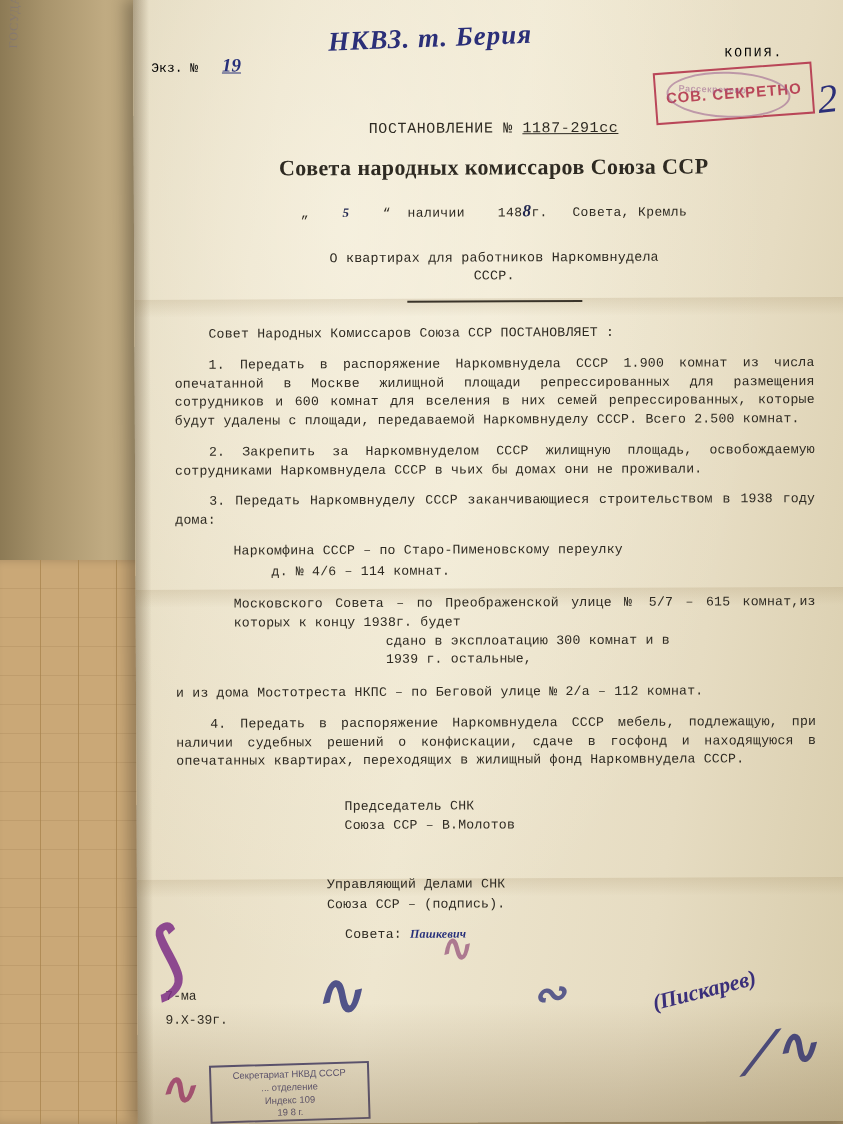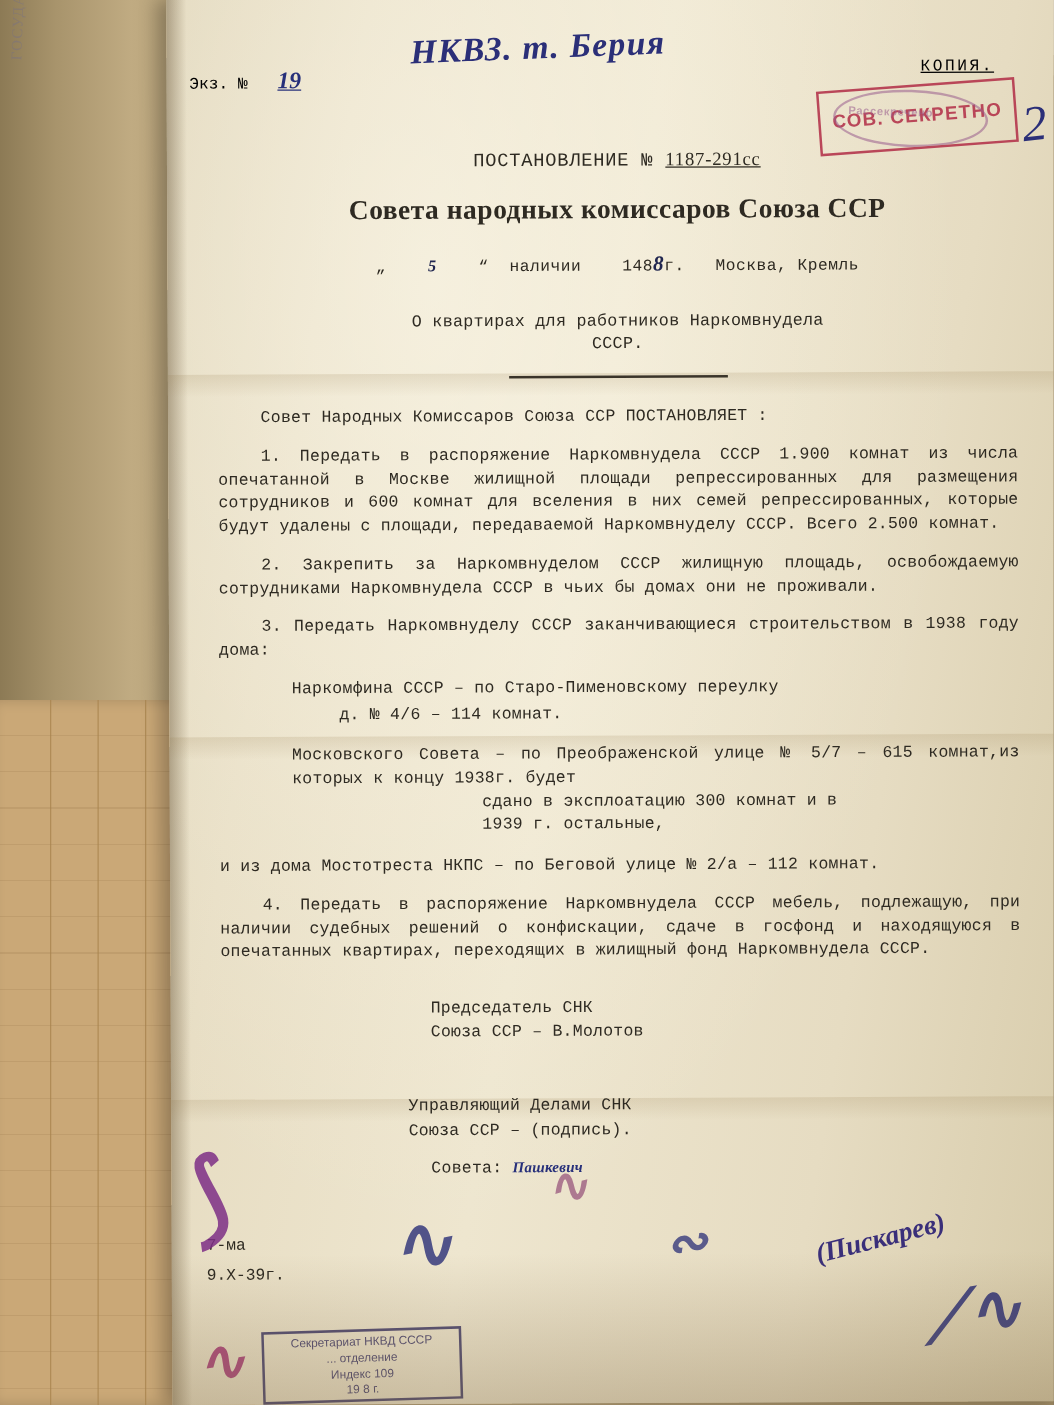--- a/index.html
+++ b/index.html
@@ -152,24 +152,23 @@
     font-size: 27px;
     color: #2b2f78;
     transform: rotate(-2deg);
     font-family: "Liberation Serif", serif;
     font-style: italic;
     font-weight: bold;
     letter-spacing: 1px;
   }
   .kopiya {
     position: absolute;
-    right: 48px; top: 48px;
+    right: 60px; top: 48px;
     font-size: 13px;
     letter-spacing: 2px;
-    text-decoration: underline;
   }
   .stamp-secret {
     position: absolute;
     right: 30px; top: 70px;
     width: 155px; height: 48px;
     border: 2px solid #b3324a;
     color: #b3324a;
     transform: rotate(-4deg);
     font-family: "Liberation Sans", sans-serif;
     font-weight: bold;
@@ -207,21 +206,21 @@
     transform: rotate(-6deg);
   }
 
   .title-line {
     text-align: center;
     font-size: 15px;
     letter-spacing: .6px;
     margin-top: 120px;
   }
   .title-num {
-    font-family: Liberation Serif, serif;
+    font-family: Liberation Mono, monospace;
     text-decoration: underline;
   }
   .title-main {
     text-align: center;
     font-family: "Liberation Serif", serif;
     font-weight: bold;
     font-size: 22px;
     letter-spacing: .4px;
     margin-top: 12px;
   }
@@ -361,21 +360,21 @@
         <span>ПОСТАНОВЛЕНИЕ №</span>
         <span class="title-num">1187-291сс</span>
       </div>
 
       <div class="title-main">Совета народных комиссаров Союза ССР</div>
 
       <div class="date-line">
         „<span class="u hw-ink">5</span>“
         <span class="u">наличии</span>
         &nbsp;&nbsp;<span>148</span><span class="hw-ink" style="font-size:17px;">8</span><span>г.</span>
-        &nbsp;&nbsp;<span>Москва, Кремль</span>
+        &nbsp;&nbsp;<span>Совета, Кремль</span>
       </div>
 
       <div class="subject">
         <div>О квартирах для работников Наркомвнудела</div>
         <div>СССР.</div>
       </div>
 
       <div class="rule"></div>
 
       <div class="body">

